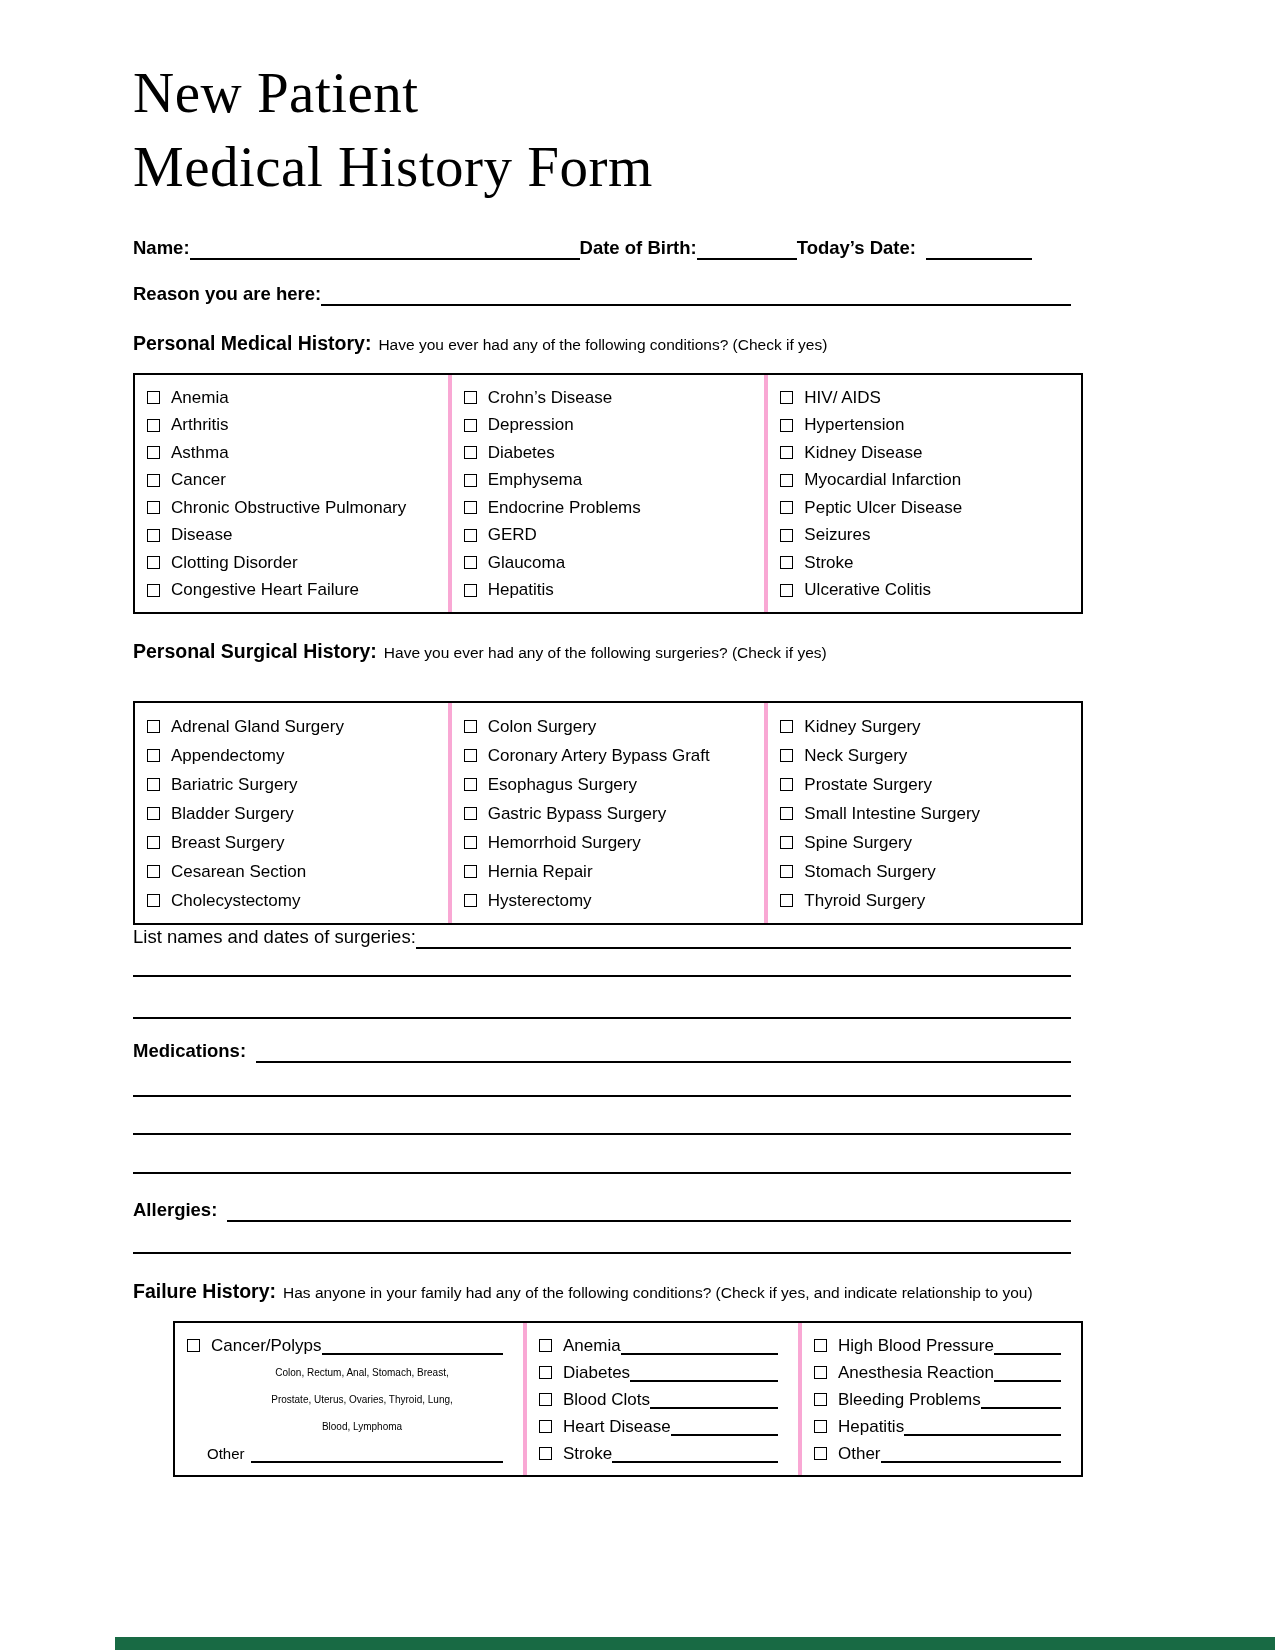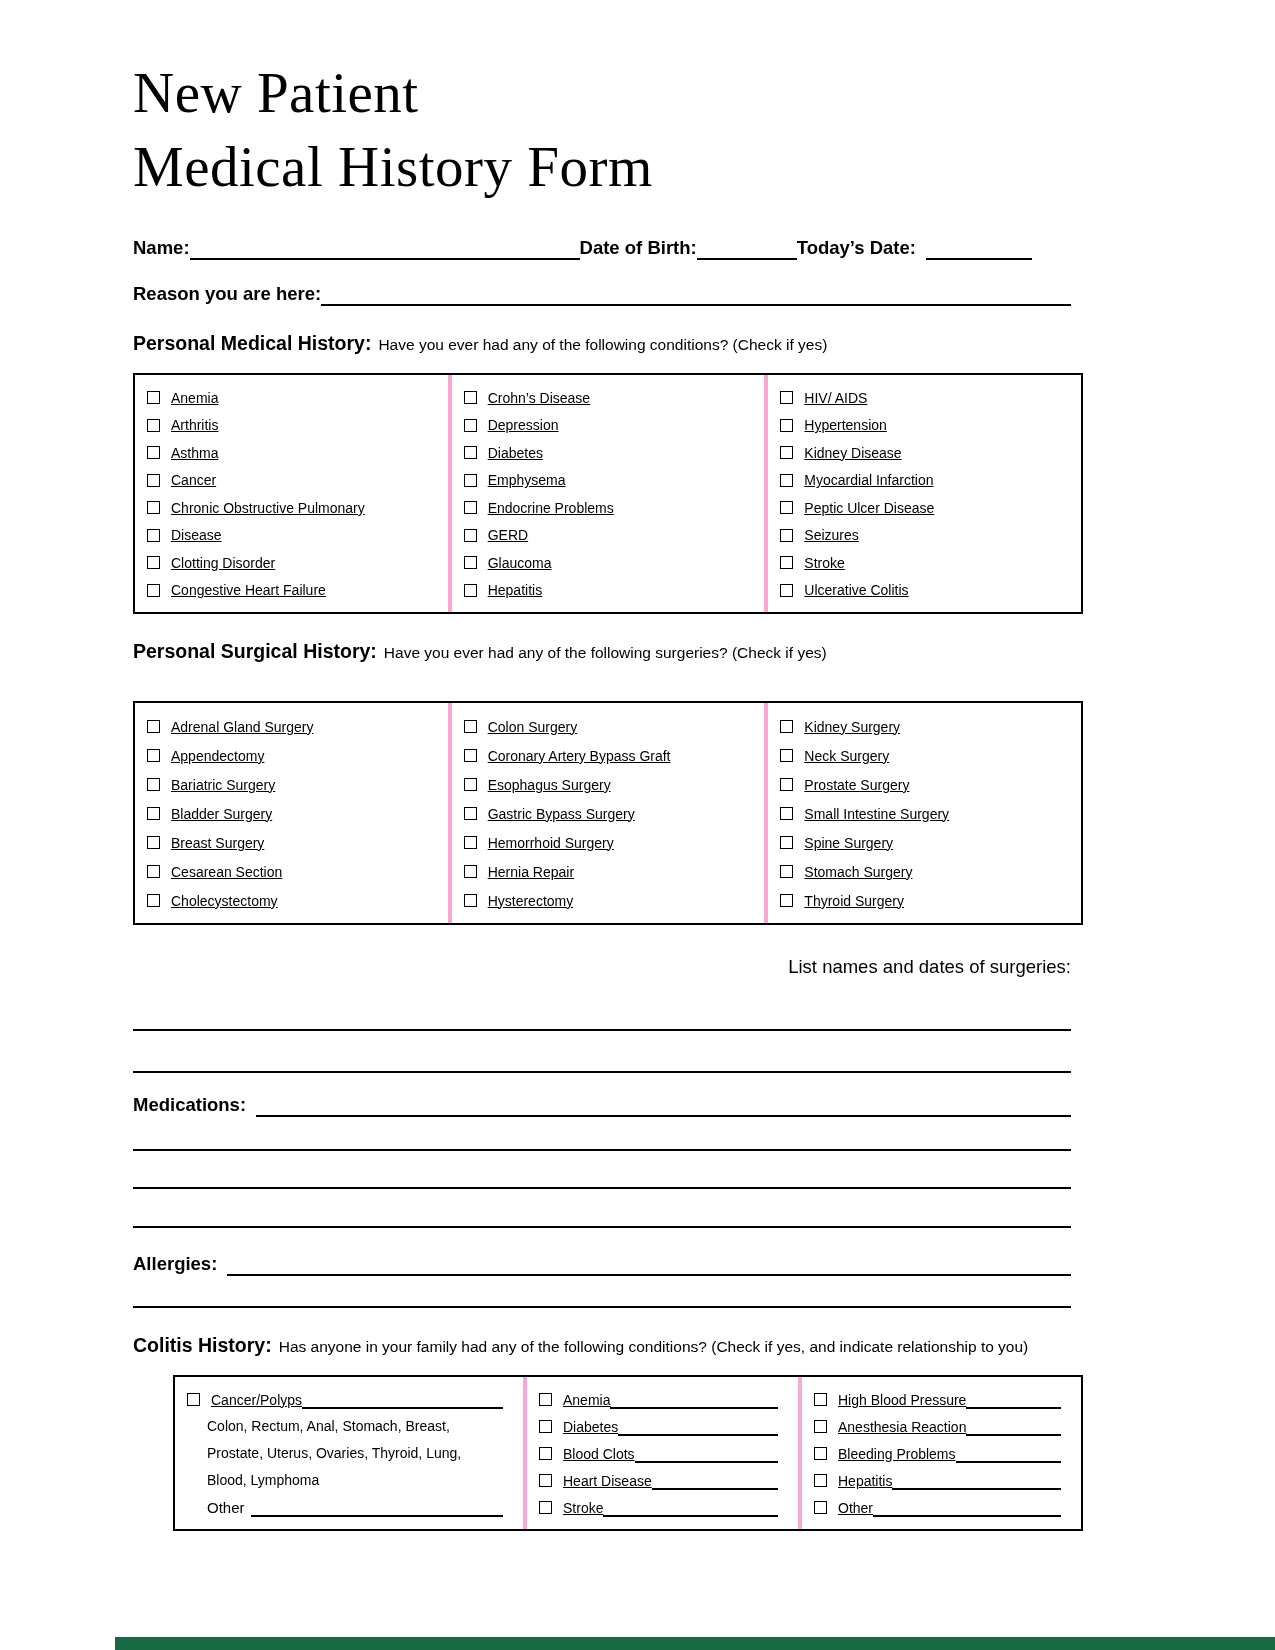--- a/index.html
+++ b/index.html
@@ -19,21 +19,21 @@
   .lbl{font-weight:700;font-size:18.5px;line-height:24px;white-space:nowrap;}
   .plain-lbl{font-weight:400;font-size:18.5px;line-height:24px;white-space:nowrap;}
   .fill{border-bottom:2.2px solid #000;height:22px;display:inline-block;}
   .flex{flex:1 1 auto;}
   .name-row{margin-top:32px;}
   .name-line{flex:0 0 390px;}
   .dob-line{flex:0 0 100px;}
   .today-gap{width:10px;}
   .today-line{flex:0 0 106px;}
   .reason-row{margin-top:22px;}
-  .surgeries-row{margin-top:30px;flex-direction:column;}
+  .surgeries-row{}
   .meds-row{margin-top:20px;}
   .allergies-row{margin-top:24px;}
   .blank-line{height:0;border-bottom:2.6px solid #000;margin-right:12px;}
   .bl-a{margin-top:26px;} .bl-b{margin-top:40px;}
   .bl-c{margin-top:32px;} .bl-d{margin-top:36px;} .bl-e{margin-top:37px;}
   .bl-f{margin-top:30px;}
 
   
   .sec-head{display:flex;align-items:baseline;margin-top:26px;white-space:nowrap;}
   .sec-title{font-weight:700;font-size:19.5px;}
@@ -45,28 +45,28 @@
   .t2{margin-top:38px;}
   .t3{margin-top:18px;margin-left:40px;}
   .col{flex:1 1 0;padding:9px 6px 8px 12px;}
   .col + .col{border-left:4px solid #f9a8d4;}
   .cb-item{display:flex;align-items:center;}
   .t1 .cb-item{height:27.5px;}
   .t2 .cb-item{height:29px;}
   .t3 .cb-item{height:27px;}
   .cb{width:13px;height:13px;border:1.6px solid #000;box-sizing:border-box;
       flex:0 0 13px;margin-right:11px;background:#fff;}
-  .cb-label{font-size:14px;white-space:nowrap;text-decoration:underline;}
+  .cb-label{font-size:17px;white-space:nowrap;}
 
   
   .t3 .colw1{flex:0 0 330px;}
   .t3 .colw2{flex:0 0 253px;}
   .t3 .colw3{flex:1 1 auto;text-align:center;}
   .wline{flex:1 1 auto;border-bottom:2px solid #000;height:16px;margin-right:14px;}
-  .cont-line{font-size:14px;line-height:27px;padding-left:20px;white-space:nowrap;}
+  .cont-line{font-size:10px;line-height:27px;padding-left:20px;white-space:nowrap;text-align:center;}
   .fh-other{display:flex;align-items:center;height:27px;padding-left:20px;}
   .fh-other .plbl{font-size:15px;margin-right:6px;white-space:nowrap;}
 
   .footer-bar{position:absolute;left:115px;right:0;bottom:0;height:13px;background:#186A44;}
 </style>
 </head>
 <body>
 
 <div class="page">
   <div class="content">
@@ -316,21 +316,21 @@
     <div class="blank-line bl-e"></div>
 
     <div class="row allergies-row">
       <span class="lbl">Allergies:</span>
       <span class="today-gap"></span>
       <span class="fill flex"></span>
     </div>
     <div class="blank-line bl-f"></div>
 
     <div class="sec-head">
-      <span class="sec-title">Colitis History:</span>
+      <span class="sec-title">Failure History:</span>
       <span class="sec-note">Has anyone in your family had any of the following conditions? (Check if yes, and indicate relationship to you)</span>
     </div>
 
     <div class="cbl-table t3">
       <div class="col colw1">
         <div class="cb-item">
           <span class="cb"></span>
           <span class="cb-label">Cancer/Polyps</span>
           <span class="wline"></span>
         </div>

